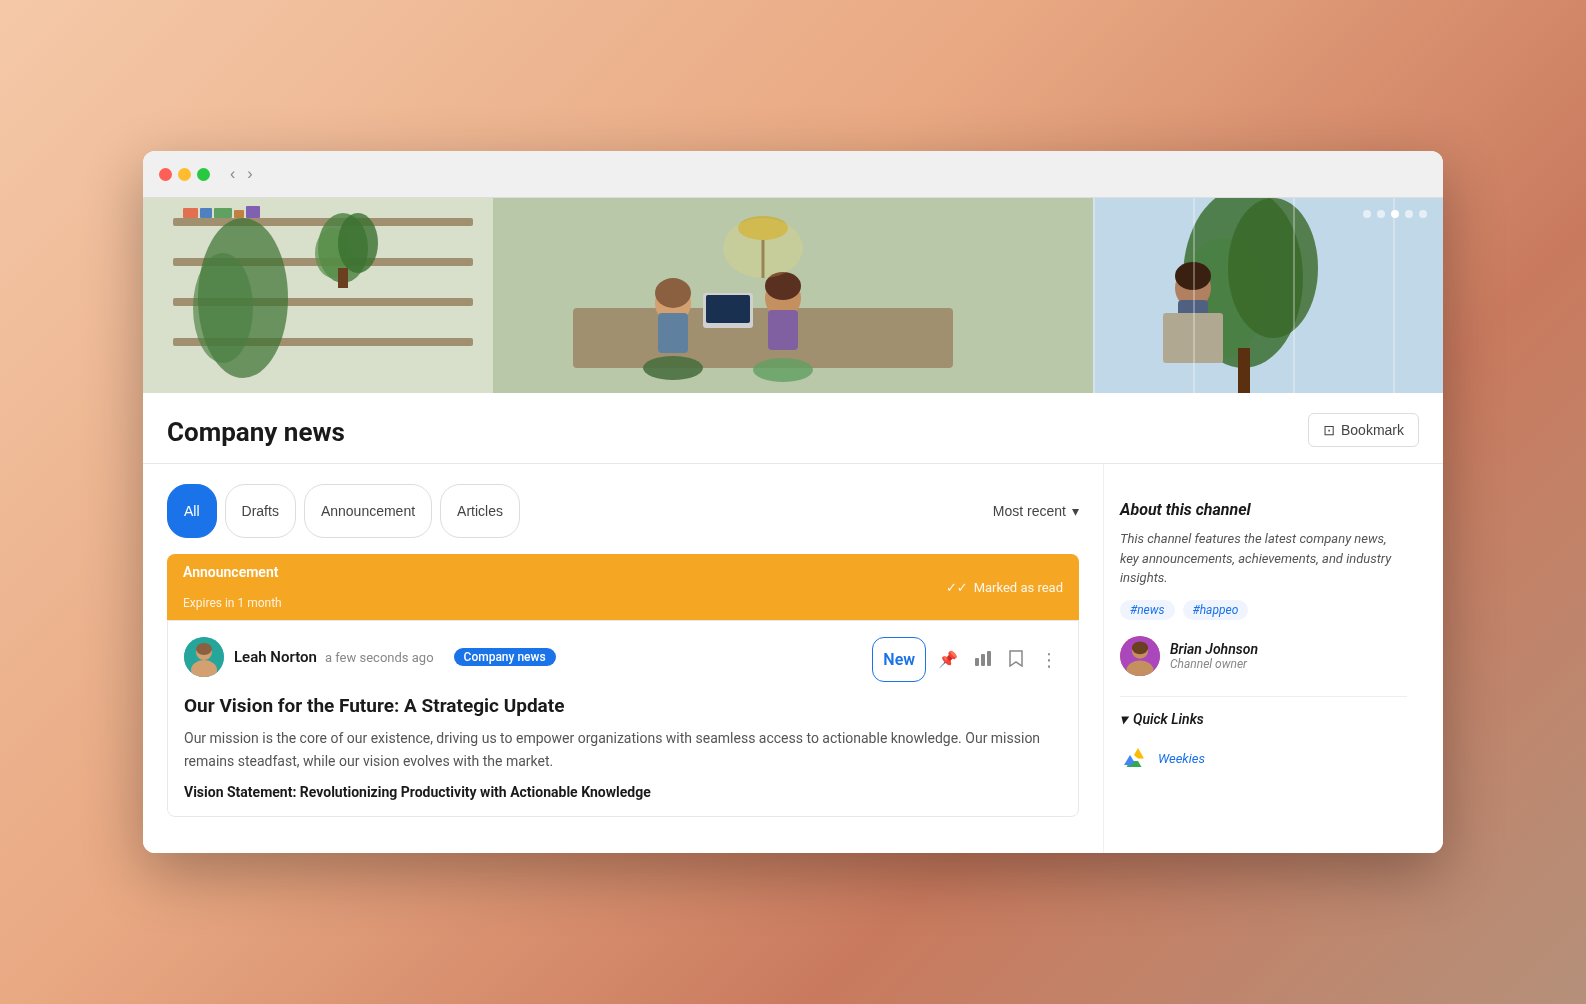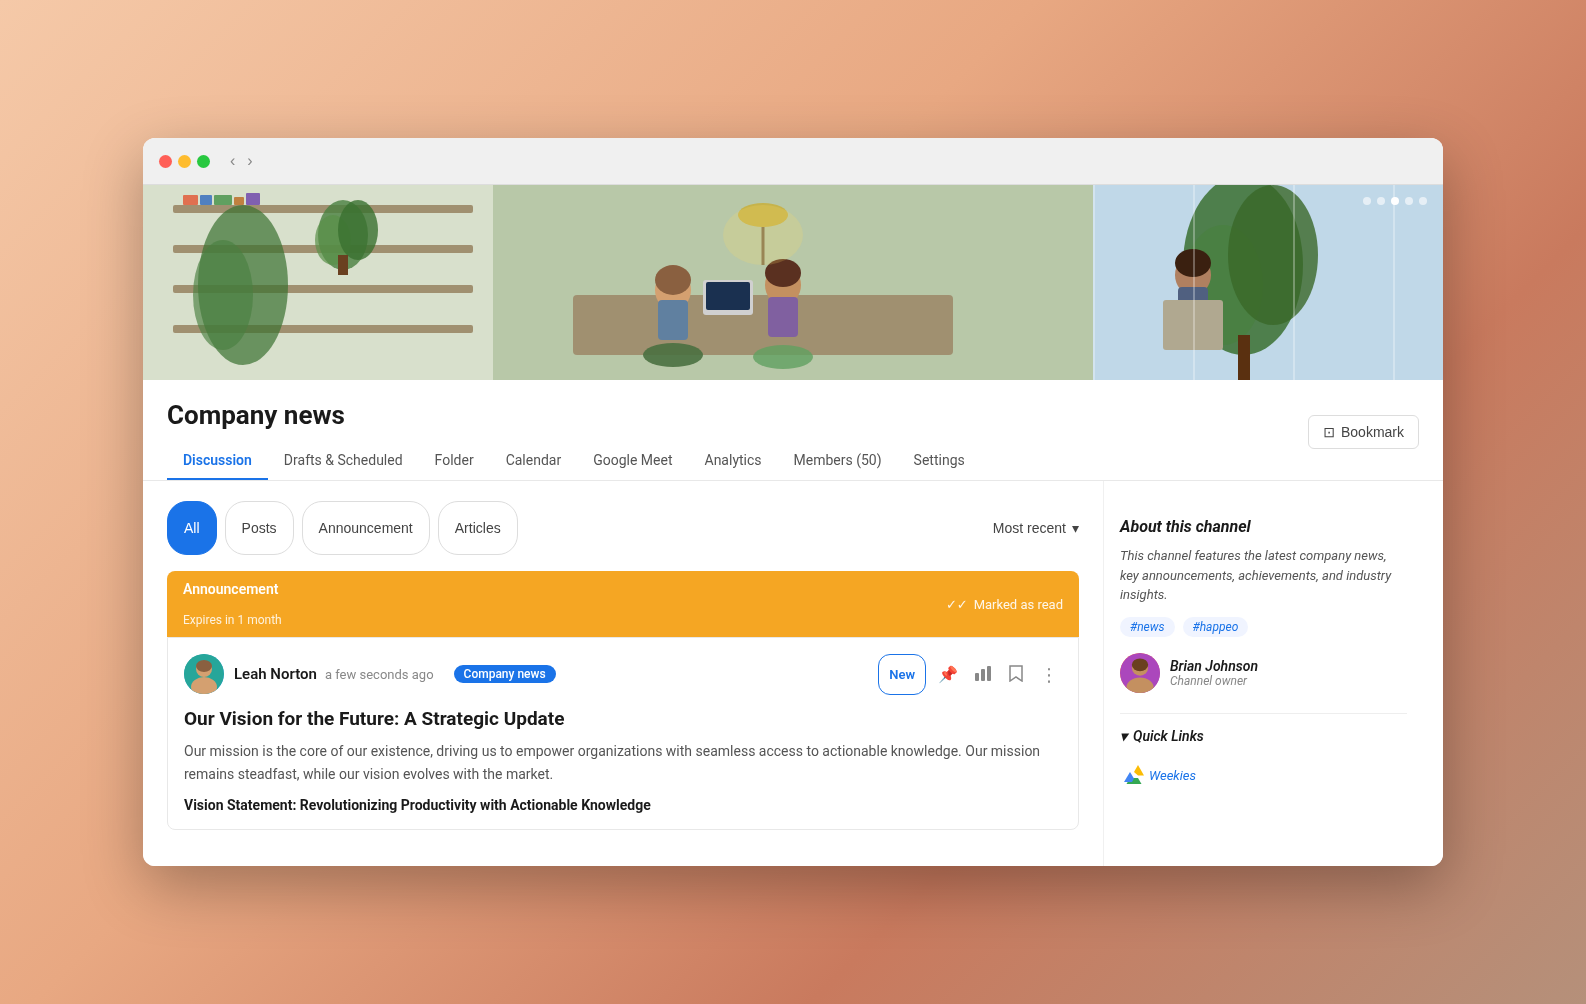--- a/index.html
+++ b/index.html
@@ -284,21 +284,21 @@
       display: flex;
       align-items: center;
       gap: 8px;
     }
     .new-badge {
       background: #fff;
       color: #1a73e8;
       border: 1px solid #1a73e8;
       border-radius: 12px;
       padding: 12px 10px;
-      font-size: 13px;
+      font-size: 16px;
       font-weight: 600;
     }
     .action-icon-btn {
       background: none;
       border: none;
       cursor: pointer;
       color: #666;
       padding: 4px;
       font-size: 16px;
       border-radius: 4px;
@@ -382,21 +382,21 @@
       gap: 6px;
       font-size: 14px;
       font-weight: 600;
       color: #1a1a1a;
       margin-bottom: 12px;
       cursor: pointer;
     }
     .quick-link-item {
       display: flex;
       align-items: center;
-      gap: 1px;
+      gap: 10px;
       padding: 6px 0;
     }
     .quick-link-icon {
       width: 28px;
       height: 28px;
       border-radius: 6px;
       display: flex;
       align-items: center;
       justify-content: center;
       font-size: 16px;
@@ -505,45 +505,35 @@
         <div class="carousel-dot"></div>
         <div class="carousel-dot active"></div>
         <div class="carousel-dot"></div>
         <div class="carousel-dot"></div>
       </div>
     </div>
 
     <div class="channel-header">
       <div class="channel-title-area">
         <h1>Company news</h1>
-        <div class="channel-tabs">
-          <div class="channel-tab active">Discussion</div>
-          <div class="channel-tab">Drafts &amp; Scheduled</div>
-          <div class="channel-tab">Folder</div>
-          <div class="channel-tab">Calendar</div>
-          <div class="channel-tab">Google Meet</div>
-          <div class="channel-tab">Analytics</div>
-          <div class="channel-tab">Members (50)</div>
-          <div class="channel-tab">Settings</div>
-        </div>
       </div>
       <button class="bookmark-btn">
         <span>⊡</span>
         <span>Bookmark</span>
       </button>
     </div>
 
     <div class="main-layout">
 
       <div class="feed-column">
 
         <div class="filter-bar">
           <div class="filter-pills">
             <button class="filter-pill active">All</button>
-            <button class="filter-pill">Posts</button>
+            <button class="filter-pill">Drafts</button>
             <button class="filter-pill">Announcement</button>
             <button class="filter-pill">Articles</button>
           </div>
           <button class="sort-btn">
             <span>Most recent</span>
             <span>▾</span>
           </button>
         </div>
 
         <div>

